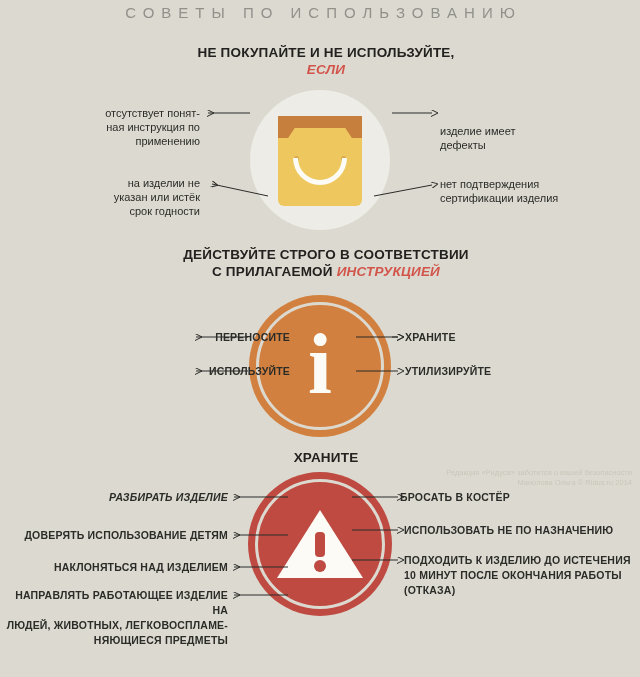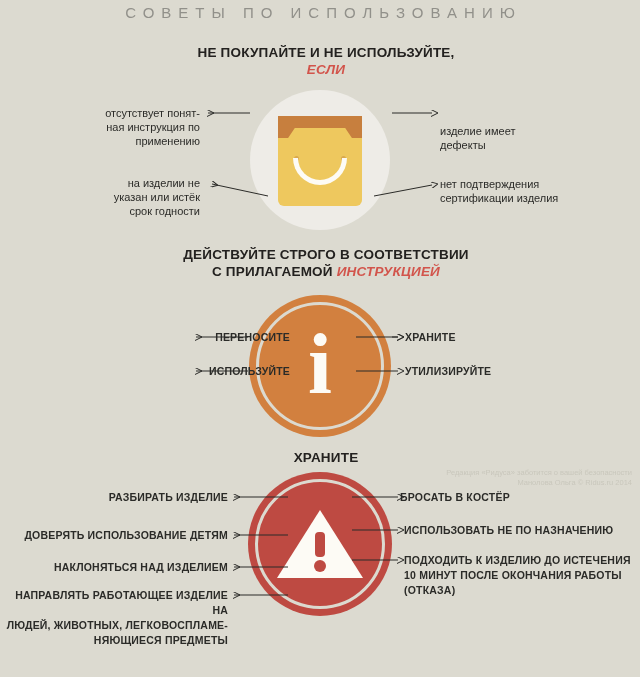--- a/index.html
+++ b/index.html
@@ -230,21 +230,21 @@
 
   <div class="circle" style="left:248px; top:472px; width:144px; height:144px; background:#be4a42;">
     <div class="ring-inner" style="left:7px; top:7px; right:7px; bottom:7px;"></div>
     <svg class="warn-tri" width="90" height="76" viewBox="0 0 90 76">
       <polygon points="45,4 88,72 2,72" fill="#fdfbf5"></polygon>
       <rect x="40" y="26" width="10" height="25" rx="4" fill="#be4a42"></rect>
       <circle cx="45" cy="60" r="6" fill="#be4a42"></circle>
     </svg>
   </div>
 
-  <div class="label caps right-align" style="left:10px; top:490px; width:218px;">РАЗБИРАТЬ ИЗДЕЛИЕ</div>
+  <div class="label caps right-align" style="left:10px; top:490px; width:218px;font-style:italic;">РАЗБИРАТЬ ИЗДЕЛИЕ</div>
   <div class="label caps right-align" style="left:0px; top:528px; width:228px;">ДОВЕРЯТЬ ИСПОЛЬЗОВАНИЕ ДЕТЯМ</div>
   <div class="label caps right-align" style="left:0px; top:560px; width:228px;">НАКЛОНЯТЬСЯ НАД ИЗДЕЛИЕМ</div>
   <div class="label caps right-align" style="left:0px; top:588px; width:228px; white-space:pre-line;">НАПРАВЛЯТЬ РАБОТАЮЩЕЕ ИЗДЕЛИЕ НА
 ЛЮДЕЙ, ЖИВОТНЫХ, ЛЕГКОВОСПЛАМЕ-
 НЯЮЩИЕСЯ ПРЕДМЕТЫ</div>
 
   <div class="label caps left-align" style="left:400px; top:490px; width:236px;">БРОСАТЬ В КОСТЁР</div>
   <div class="label caps left-align" style="left:404px; top:523px; width:236px;">ИСПОЛЬЗОВАТЬ НЕ ПО НАЗНАЧЕНИЮ</div>
   <div class="label caps left-align" style="left:404px; top:553px; width:236px; white-space:pre-line;">ПОДХОДИТЬ К ИЗДЕЛИЮ ДО ИСТЕЧЕНИЯ
 10 МИНУТ ПОСЛЕ ОКОНЧАНИЯ РАБОТЫ

